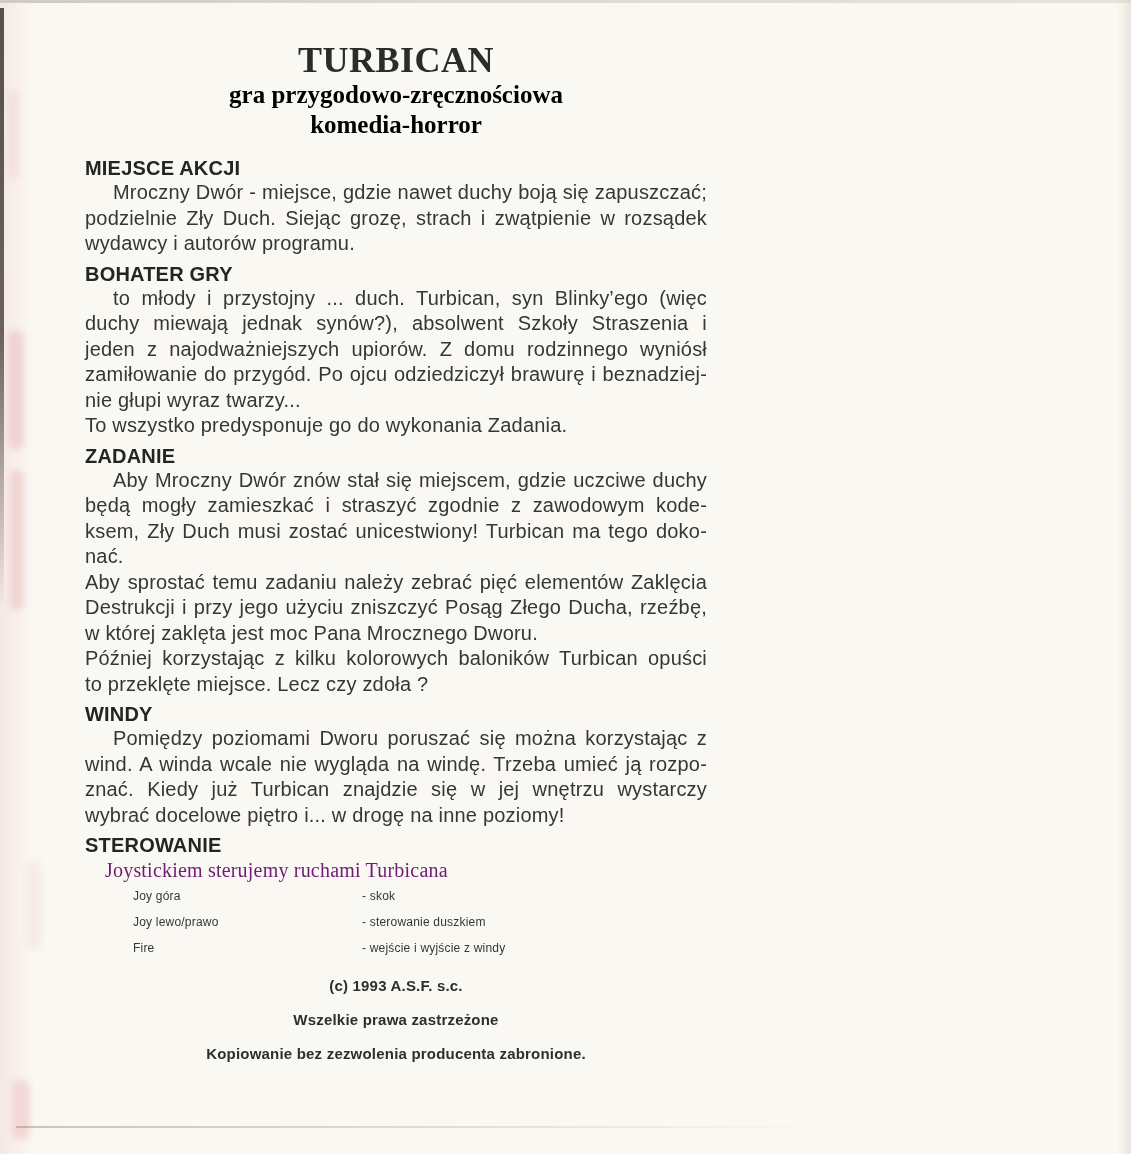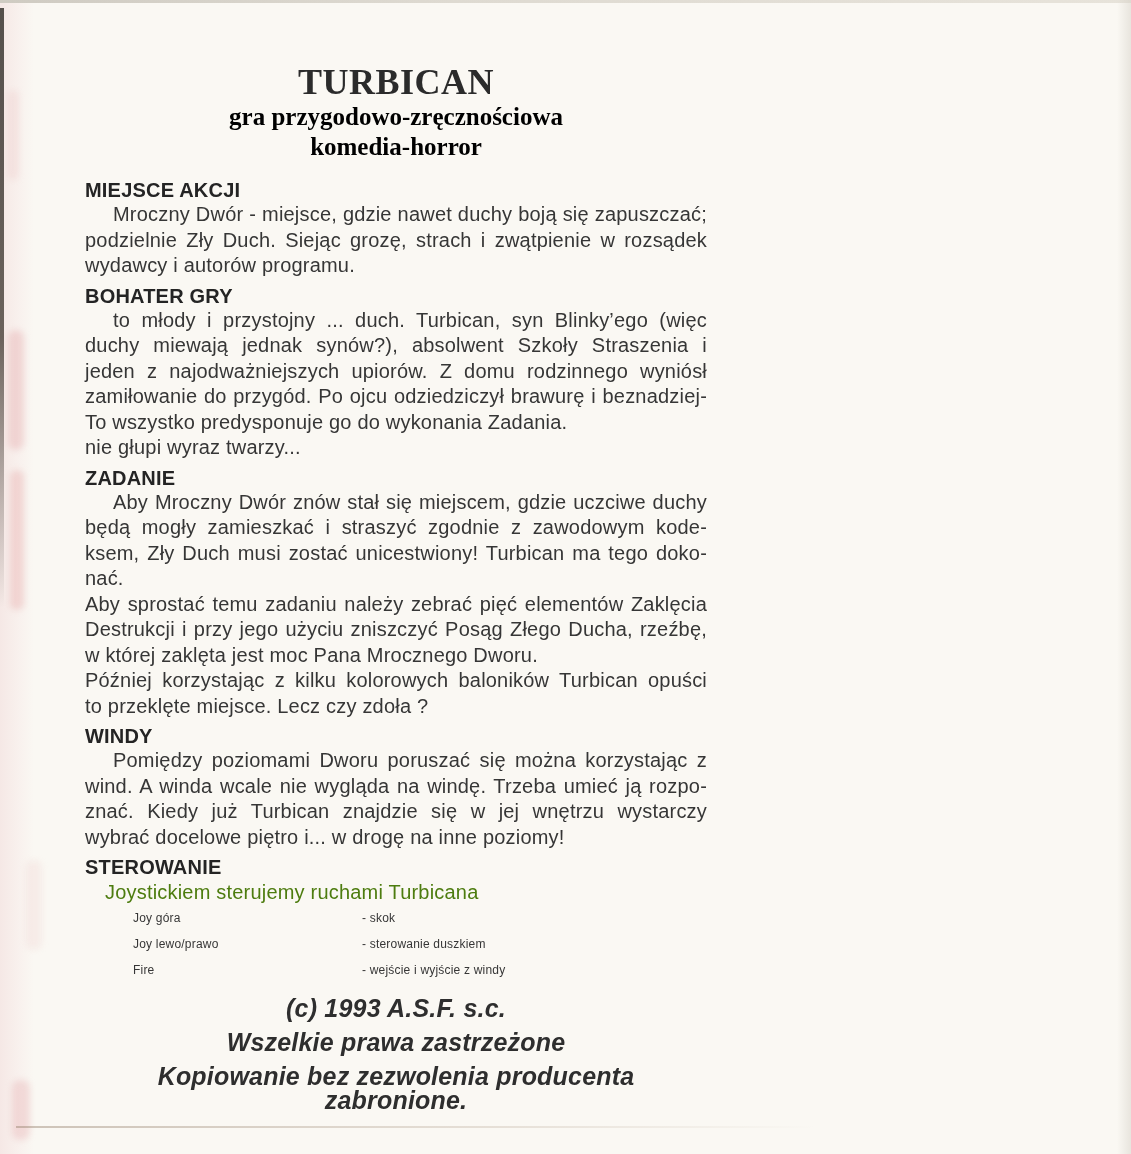--- a/index.html
+++ b/index.html
@@ -34,21 +34,21 @@
   .scan-bottom-line{
     position:absolute;top:1126px;left:16px;width:800px;height:2px;
     background:linear-gradient(to right,rgba(150,130,110,.45),rgba(170,150,130,.25) 60%,rgba(170,150,130,0));
   }
   .scan-right-shade{
     position:absolute;top:0;right:0;width:14px;height:1154px;
     background:linear-gradient(to left,rgba(210,205,195,.45),rgba(210,205,195,0));
   }
   
   .content{
-    position:absolute;left:85px;top:62px;width:622px;
+    position:absolute;left:85px;top:40px;width:622px;
   }
   h1{
     margin:0;
     font-family:"Liberation Serif", serif;
     font-weight:bold;
     font-size:36px;line-height:40px;
     text-align:center;
     color:#2b2b2b;
     letter-spacing:.5px;
   }
@@ -73,31 +73,31 @@
     display:block;
     font-size:20px;line-height:25.5px;
     letter-spacing:.2px;
     color:#363636;
   }
   .line.j{text-align:justify;text-align-last:justify;}
   .line.ind{padding-left:28px;}
   
   .ctl-intro{
     font-size:20px;line-height:26px;letter-spacing:.2px;
-    padding-left:20px;color:#4d7c0f;
+    padding-left:20px;color:#701a75;font-family:Liberation Serif, serif;
   }
   .ctl-row{display:flex;font-size:12px;line-height:26px;letter-spacing:.2px;color:#363636;}
   .ctl-key{margin-left:48px;width:229px;flex:none;}
   .ctl-val{flex:1;}
   
   .footer{margin-top:13px;text-align:center;}
   .footer div{
-    font-size:25px;line-height:24px;
+    font-size:15px;line-height:24px;
     font-weight:bold;color:#2e2e2e;
-    margin-top:10px;letter-spacing:.2px;font-style:italic;
+    margin-top:10px;letter-spacing:.2px;
   }
   .footer div:first-child{margin-top:0;}
 </style>
 </head>
 <body>
 
 <div class="scan-top-line"></div>
 <div class="scan-left-strip"></div>
 <div class="blob b1"></div>
 <div class="blob b2"></div>
@@ -122,22 +122,22 @@
           <span class="line">wydawcy i autorów programu.</span>
         </p>
       </section>
       <section class="sec">
         <h2>BOHATER GRY</h2>
         <p class="para">
           <span class="line j ind">to młody i przystojny ... duch. Turbican, syn Blinky’ego (więc</span>
           <span class="line j">duchy miewają jednak synów?), absolwent Szkoły Straszenia i</span>
           <span class="line j">jeden z najodważniejszych upiorów. Z domu rodzinnego wyniósł</span>
           <span class="line j">zamiłowanie do przygód. Po ojcu odziedziczył brawurę i beznadziej-</span>
+          <span class="line">nie głupi wyraz twarzy...</span>
           <span class="line">To wszystko predysponuje go do wykonania Zadania.</span>
-          <span class="line">nie głupi wyraz twarzy...</span>
         </p>
       </section>
       <section class="sec">
         <h2>ZADANIE</h2>
         <p class="para">
           <span class="line j ind">Aby Mroczny Dwór znów stał się miejscem, gdzie uczciwe duchy</span>
           <span class="line j">będą mogły zamieszkać i straszyć zgodnie z zawodowym kode-</span>
           <span class="line j">ksem, Zły Duch musi zostać unicestwiony! Turbican ma tego doko-</span>
           <span class="line">nać.</span>
           <span class="line j">Aby sprostać temu zadaniu należy zebrać pięć elementów Zaklęcia</span>

